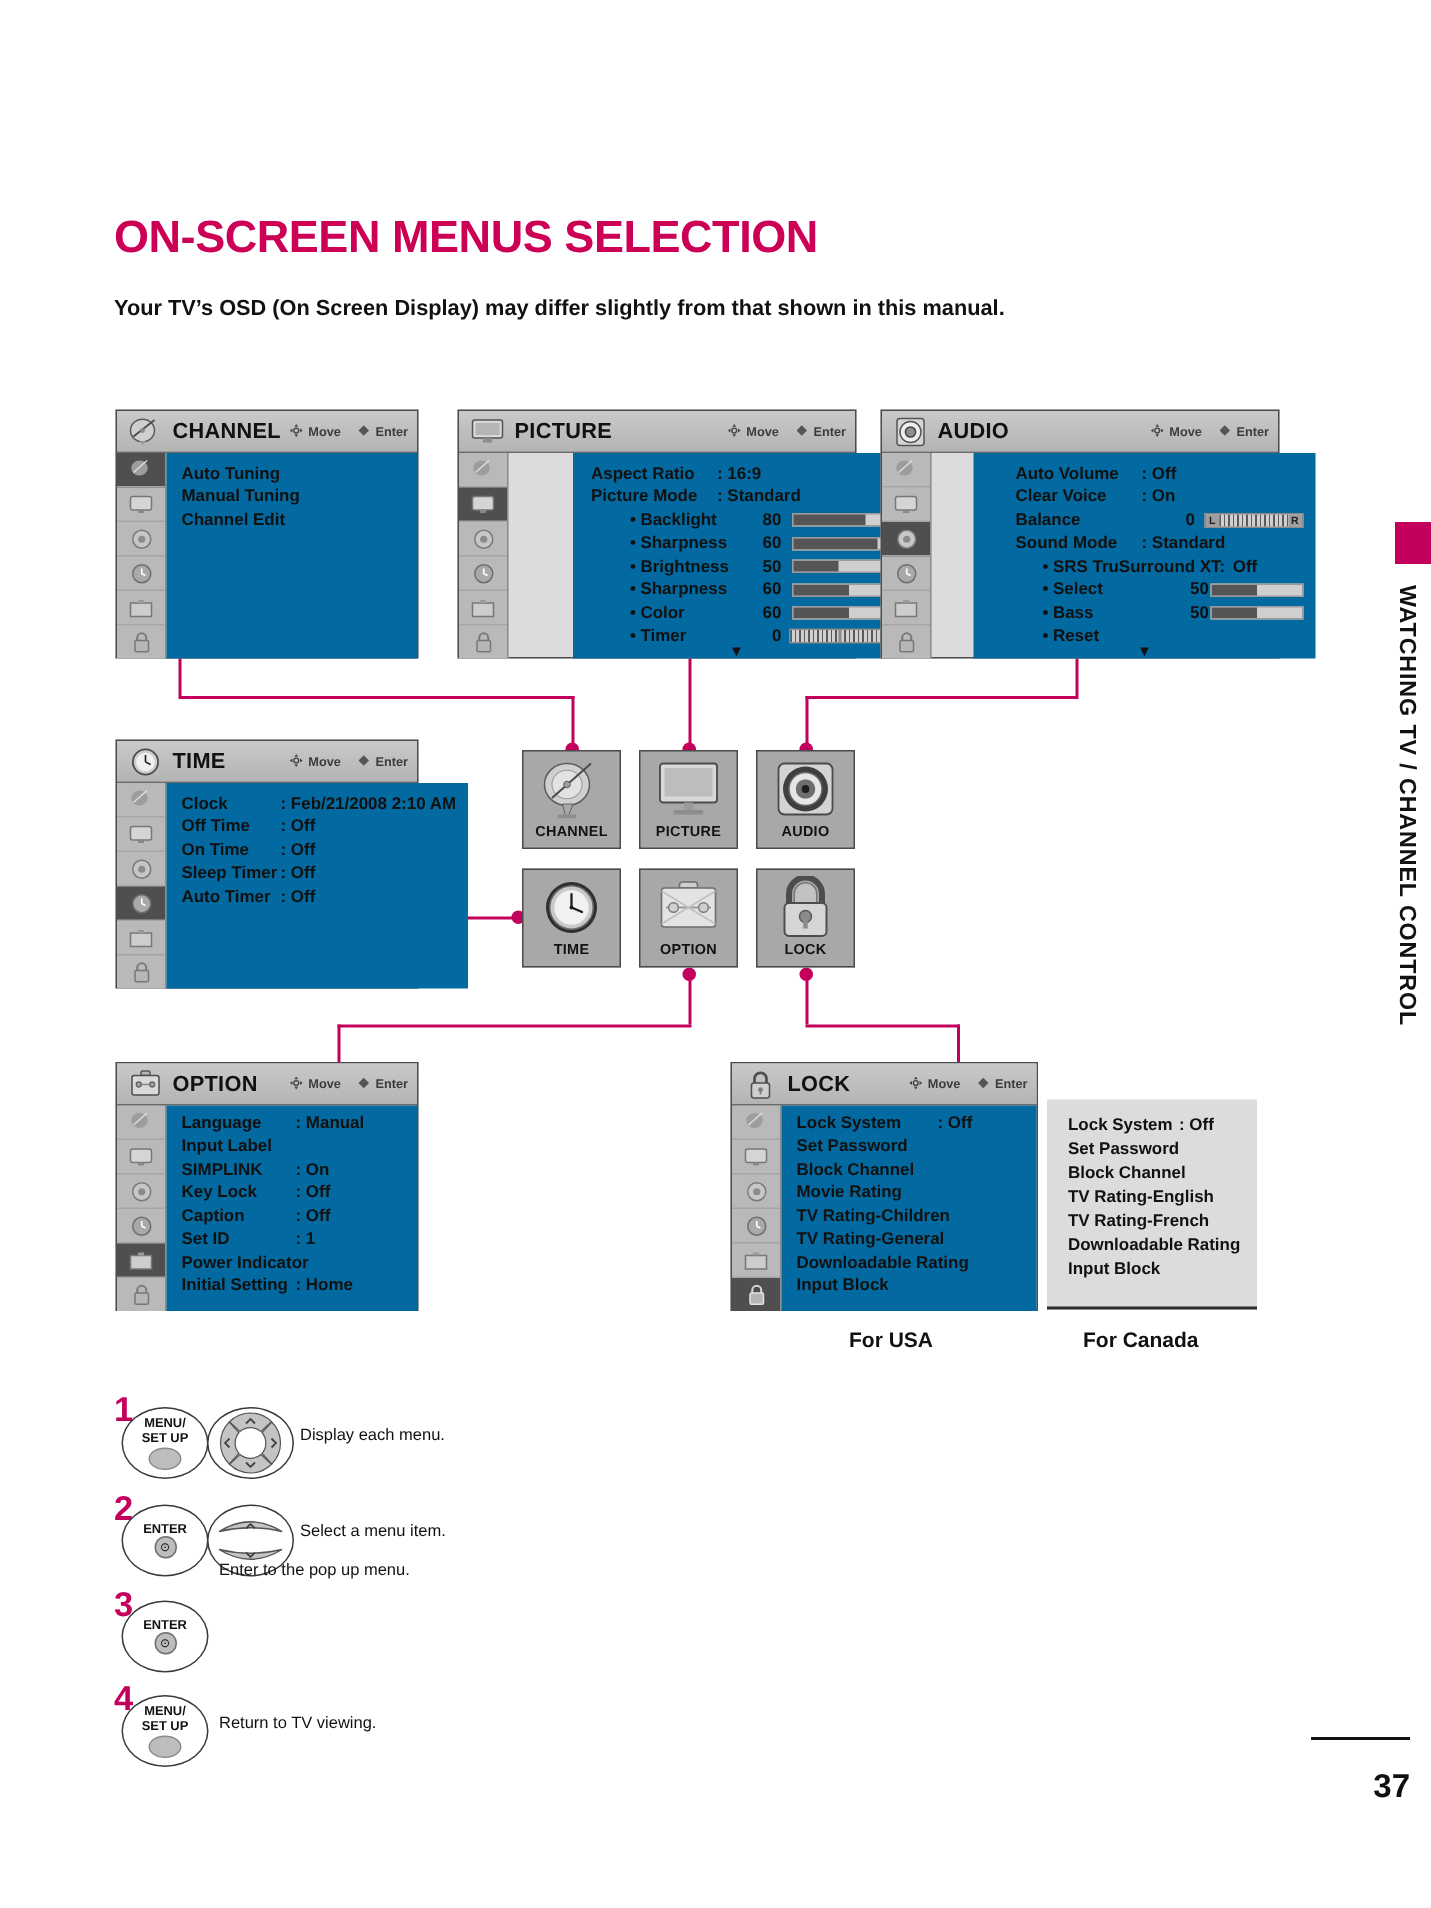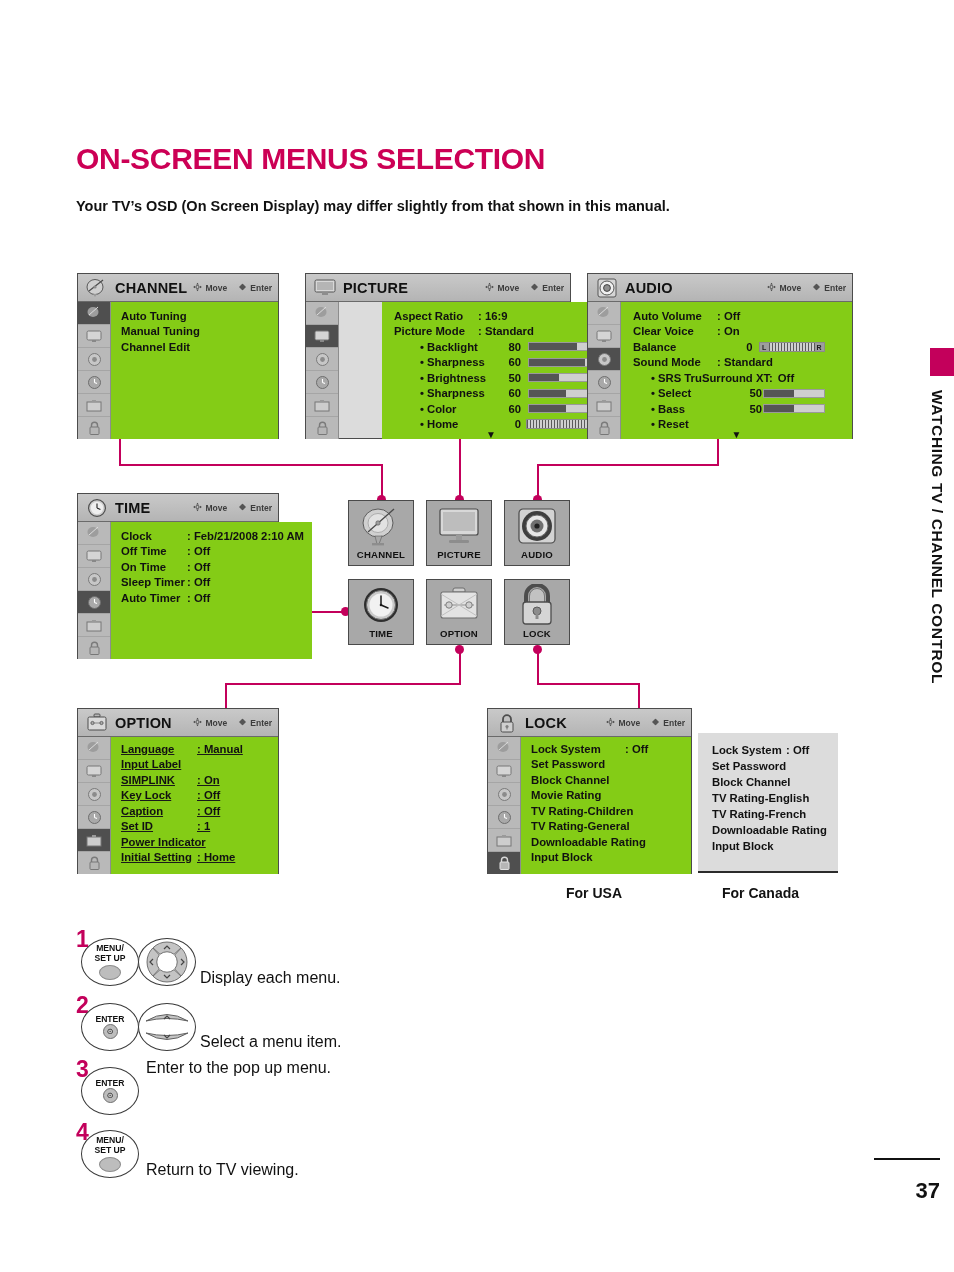--- a/index.html
+++ b/index.html
@@ -82,21 +82,21 @@
   .rail-cell {
     flex: 1 1 0;
     display: flex; align-items: center; justify-content: center;
     border-bottom: 1px solid #a5a5a5;
     position: relative;
   }
   .rail-cell:last-child { border-bottom: none; }
   .rail-cell.sel { background: #4f4f4f; }
   .osd-list {
     flex: 1 1 auto;
-    background: #84cc16;
+    background: #0369a1;
     padding: 6px 8px 0 10px;
     position: relative;
   }
   .row {
     display: flex;
     align-items: center;
     font-size: 11.3px;
     font-weight: bold;
     color: #111;
     height: 15.5px;
@@ -251,24 +251,23 @@
   
   .step-num {
     position: absolute;
     font-size: 23px;
     font-weight: bold;
     color: #c3005b;
     line-height: 1;
   }
   .step-text {
     position: absolute;
-    font-size: 16px;
+    font-size: 11px;
     color: #111;
     white-space: nowrap;
-    margin-top: 18px;
   }
   .rbtn {
     position: absolute;
     width: 58px; height: 48px;
     border: 1.6px solid #3a3a3a;
     border-radius: 50%;
     box-sizing: border-box;
     background: #fff;
     display: flex; flex-direction: column;
     align-items: center; justify-content: center;
@@ -528,21 +527,21 @@
       <div class="row sub" style="padding-left:26px;">
         <span class="bullet">•</span>
         <span class="lbl" style="width:72px">Color</span>
         <span class="val" style="width:22px;text-align:right;margin-right:7px">60</span>
         <span class="slider">
             <i style="width:62%"></i>
           </span>
       </div>
       <div class="row sub" style="padding-left:26px;">
         <span class="bullet">•</span>
-        <span class="lbl" style="width:72px">Home</span>
+        <span class="lbl" style="width:72px">Timer</span>
         <span class="val" style="width:22px;text-align:right;margin-right:5px">0</span>
         <span class="tintbar"></span>
       </div>
       <div class="more-arrow">▼</div>
     </div>
   </div>
 </div>
 
 <div class="osd" style="left:587px; top:273px; width:266px; height:166px;">
   <div class="osd-head">
@@ -599,21 +598,21 @@
             <rect x="6" y="1" width="4" height="2" fill="#9a9a9a"></rect>
           </svg>
         </div>
       <div class="rail-cell">
           <svg width="13" height="15" viewBox="0 0 13 15">
             <path d="M3.5 6 V4.2 a3 3 0 0 1 6 0 V6" fill="none" stroke="#7a7a7a" stroke-width="1.4"></path>
             <rect x="2" y="6" width="9" height="7.5" rx="1" fill="#b6b6b6" stroke="#777"></rect>
           </svg>
         </div>
     </div>
-    <div class="osd-list" style="padding-left:12px;">
+    <div class="osd-list" style="padding-left:28px;margin-left:28px;">
       <div class="row">
         <span class="lbl" style="width:84px">Auto Volume</span>
         <span class="val">: Off</span>
       </div>
       <div class="row">
         <span class="lbl" style="width:84px">Clear Voice</span>
         <span class="val">: On</span>
       </div>
       <div class="row">
         <span class="lbl">Balance</span>
@@ -802,21 +801,21 @@
             <rect x="6" y="1" width="4" height="2" fill="#9a9a9a"></rect>
           </svg>
         </div>
       <div class="rail-cell">
           <svg width="13" height="15" viewBox="0 0 13 15">
             <path d="M3.5 6 V4.2 a3 3 0 0 1 6 0 V6" fill="none" stroke="#7a7a7a" stroke-width="1.4"></path>
             <rect x="2" y="6" width="9" height="7.5" rx="1" fill="#b6b6b6" stroke="#777"></rect>
           </svg>
         </div>
     </div>
-    <div class="osd-list" style="padding-top:4px;text-decoration:underline;">
+    <div class="osd-list" style="padding-top:4px;">
       <div class="row">
           <span class="lbl" style="width:76px">Language</span>
           <span class="val">: Manual</span>
         </div>
       <div class="row">
           <span class="lbl" style="width:76px">Input Label</span>
           <span class="val"></span>
         </div>
       <div class="row">
           <span class="lbl" style="width:76px">SIMPLINK</span>

